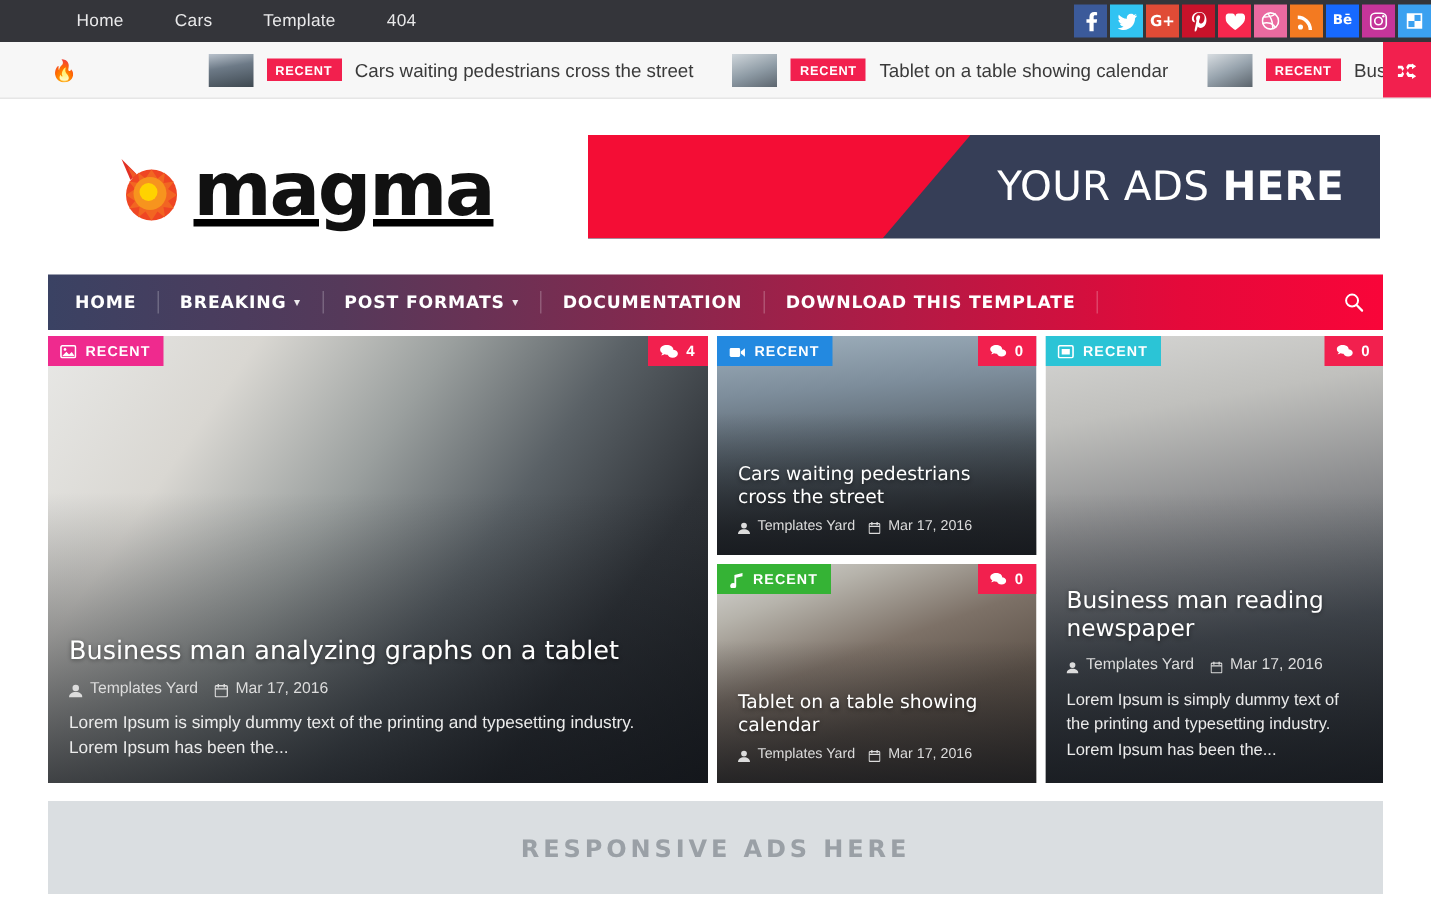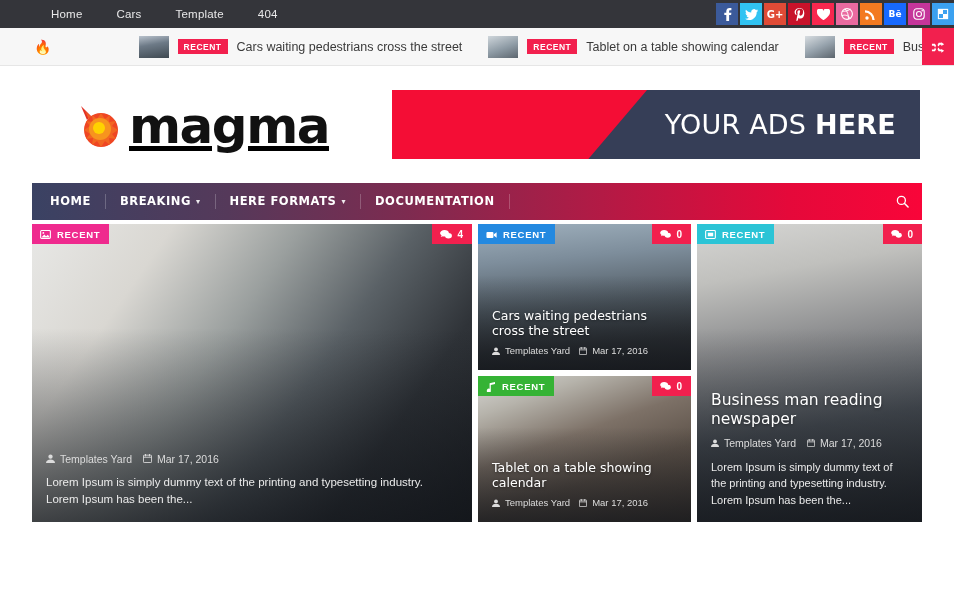--- a/index.html
+++ b/index.html
@@ -201,21 +201,21 @@
     text-shadow: 0 1px 3px rgba(0,0,0,.45);
     font-family: "DejaVu Sans", sans-serif;
   }
   .card.small .title { font-size: 12.5px; line-height: 1.25; }
   .card.tall .title { font-size: 15.5px; }
   .meta {
     display: flex; align-items: center; gap: 11px;
     margin-top: 8px; font-size: 10.5px; color: #dcdcdc;
   }
   .card.small .meta { margin-top: 6px; font-size: 9.5px; gap: 9px; }
-  .meta span { display: flex; align-items: center; gap: 5px; }
+  .meta span { display: flex; align-items: flex-end; gap: 5px; }
   .excerpt {
     margin-top: 9px; font-size: 11.5px; line-height: 1.5; color: #eaeaea;
     max-width: 430px;
   }
   .card.tall .excerpt { font-size: 11px; max-width: 205px; margin-top: 10px; }
 
   
   .respads {
     margin: 12px 0 0;
     height: 62px;
@@ -345,25 +345,28 @@
 
   <nav class="mainnav">
     <div class="mi">
       <span>HOME</span>
     </div>
     <div class="mi">
       <span>BREAKING</span>
       <span class="caret">▾</span>
     </div>
     <div class="mi">
-      <span>HERE FORMATS</span>
+      <span>POST FORMATS</span>
       <span class="caret">▾</span>
     </div>
     <div class="mi">
       <span>DOCUMENTATION</span>
+    </div>
+    <div class="mi">
+      <span>DOWNLOAD THIS TEMPLATE</span>
     </div>
     <div class="nav-search">
       <svg width="13" height="13" viewBox="0 0 14 14">
           <circle cx="5.8" cy="5.8" r="4.3" fill="none" stroke="#fff" stroke-width="1.4"></circle>
           <path d="M9.2 9.2 13 13" stroke="#fff" stroke-width="1.6" stroke-linecap="round"></path>
         </svg>
     </div>
   </nav>
 
   <div class="grid">
@@ -381,20 +384,21 @@
           <span>RECENT</span>
         </div>
         <div class="comments">
           <svg width="12" height="10" viewBox="0 0 13 11">
               <path fill="#fff" d="M4.8 0C2.2 0 0 1.5 0 3.4c0 1 .7 2 1.7 2.6-.1.6-.5 1.2-1.1 1.6.9 0 1.8-.3 2.4-.8.6.2 1.2.3 1.8.3 2.7 0 4.9-1.6 4.9-3.7S7.5 0 4.8 0z"></path>
               <ellipse cx="9.2" cy="6.4" rx="3.8" ry="3" fill="#fff"></ellipse>
             </svg>
           <span>4</span>
         </div>
         <div class="content">
+          <h2 class="title">Business man analyzing graphs on a tablet</h2>
           <div class="meta">
             <span>
               <svg width="9" height="9" viewBox="0 0 10 10">
                   <circle cx="5" cy="3" r="2.4" fill="#dcdcdc"></circle>
                   <path d="M0 10c0-2.6 2.2-4 5-4s5 1.4 5 4z" fill="#dcdcdc"></path>
                 </svg>
               <span>Templates Yard</span>
             </span>
             <span>
               <svg width="9" height="9" viewBox="0 0 10 10">
@@ -526,14 +530,17 @@
               <span>Mar 17, 2016</span>
             </span>
           </div>
           <p class="excerpt">Lorem Ipsum is simply dummy text of the printing and typesetting industry. Lorem Ipsum has been the...</p>
         </div>
       </article>
     </div>
 
   </div>
 
+  <div class="respads">
+    <span class="rtxt">RESPONSIVE ADS HERE</span>
+  </div>
 
 </div>
 
 </body></html>

